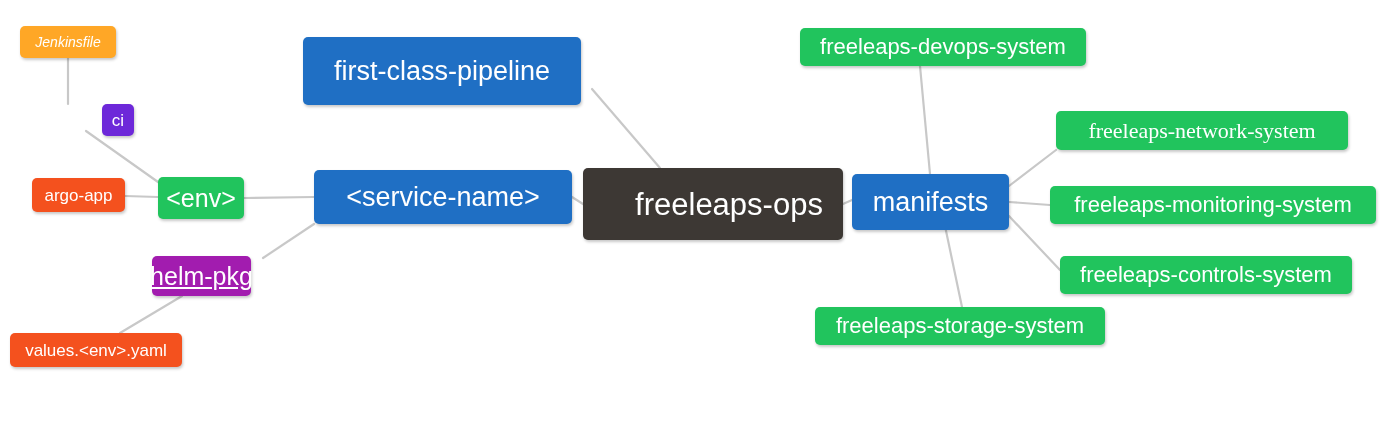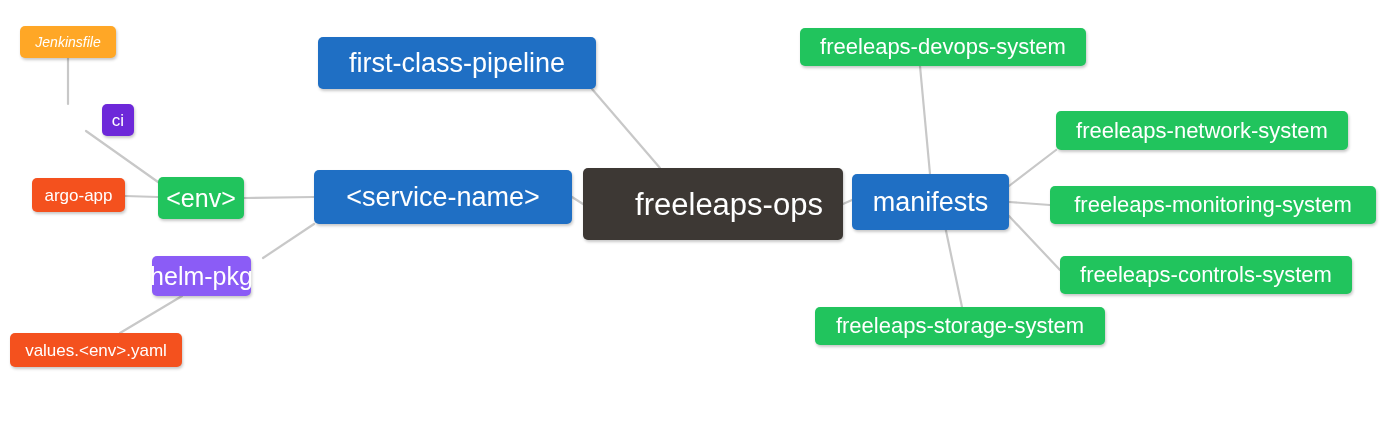--- a/index.html
+++ b/index.html
@@ -80,45 +80,45 @@
   <div id="node-layer">
       <div class="node tier-root" style="left: 583px; top: 168px; width: 260px; height: 72px; background: rgb(61, 56, 52); padding-left: 44px;">
         <span class="node-label">freeleaps-ops</span>
       </div>
       <div class="node tier-primary" style="left: 314px; top: 170px; width: 258px; height: 54px; background: rgb(31, 111, 196);">
         <span class="node-label">&lt;service-name&gt;</span>
       </div>
       <div class="node tier-primary" style="left: 852px; top: 174px; width: 157px; height: 56px; background: rgb(31, 111, 196);">
         <span class="node-label">manifests</span>
       </div>
-      <div class="node tier-primary" style="left: 318px; top: 37px; width: 278px; height: 52px; background: rgb(31, 111, 196);">
+      <div class="node tier-primary" style="left: 303px; top: 37px; width: 278px; height: 68px; background: rgb(31, 111, 196);">
         <span class="node-label">first-class-pipeline</span>
       </div>
       <div class="node tier-branch" style="left: 158px; top: 177px; width: 86px; height: 42px; background: rgb(33, 196, 93);">
         <span class="node-label">&lt;env&gt;</span>
       </div>
-      <div class="node tier-branch" style="left: 152px; top: 256px; width: 99px; height: 40px; background: #8b5cf6;">
+      <div class="node tier-branch" style="left: 152px; top: 256px; width: 99px; height: 40px; background: #a21caf; text-decoration: underline;">
         <span class="node-label">helm-pkg</span>
       </div>
       <div class="node tier-small" style="left: 54px; top: 104px; width: 32px; height: 32px; background: #6d28d9; margin-left: 48px;">
         <span class="node-label">ci</span>
       </div>
       <div class="node tier-tiny" style="left: 20px; top: 26px; width: 96px; height: 32px; background: rgb(255, 167, 38); font-style: italic;">
         <span class="node-label">Jenkinsfile</span>
       </div>
       <div class="node tier-small" style="left: 32px; top: 178px; width: 93px; height: 34px; background: rgb(244, 81, 30);">
         <span class="node-label">argo-app</span>
       </div>
       <div class="node tier-small" style="left: 10px; top: 333px; width: 172px; height: 34px; background: rgb(244, 81, 30);">
         <span class="node-label">values.&lt;env&gt;.yaml</span>
       </div>
       <div class="node tier-leaf" style="left: 800px; top: 28px; width: 286px; height: 38px; background: rgb(33, 196, 93);">
         <span class="node-label">freeleaps-devops-system</span>
       </div>
-      <div class="node tier-leaf" style="left: 1056px; top: 111px; width: 292px; height: 39px; background: rgb(33, 196, 93);">
+      <div class="node tier-leaf" style="left: 1056px; top: 111px; width: 292px; height: 39px; background: rgb(33, 196, 93); font-family: Liberation Serif, serif;">
         <span class="node-label">freeleaps-network-system</span>
       </div>
       <div class="node tier-leaf" style="left: 1050px; top: 186px; width: 326px; height: 38px; background: rgb(33, 196, 93);">
         <span class="node-label">freeleaps-monitoring-system</span>
       </div>
       <div class="node tier-leaf" style="left: 1060px; top: 256px; width: 292px; height: 38px; background: rgb(33, 196, 93);">
         <span class="node-label">freeleaps-controls-system</span>
       </div>
       <div class="node tier-leaf" style="left: 815px; top: 307px; width: 290px; height: 38px; background: rgb(33, 196, 93);">
         <span class="node-label">freeleaps-storage-system</span>

